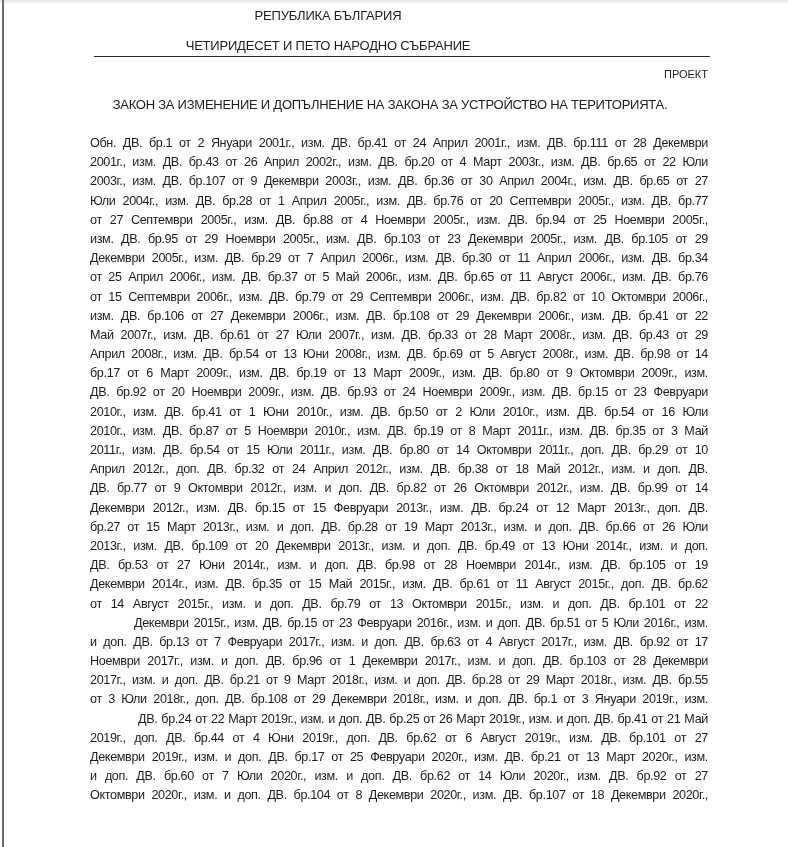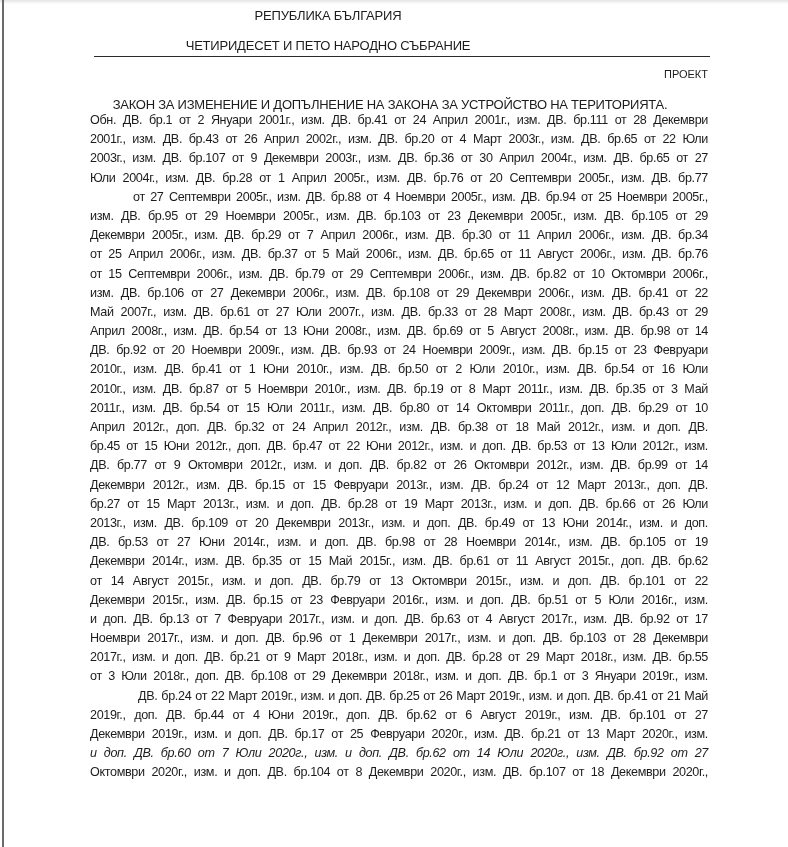--- a/index.html
+++ b/index.html
@@ -54,21 +54,21 @@
     position: absolute;
     top: 97px;
     left: 0; width: 780px;
     text-align: center;
     font-size: 13px;
     letter-spacing: -0.25px;
   }
   .body-text {
     position: absolute;
     left: 90px;
-    top: 111px;
+    top: 134px;
     width: 618px;
   }
   .body-line {
     height: 19.2px;
     line-height: 19.2px;
     font-size: 12.6px;
     white-space: nowrap;
     text-align: justify;
     text-align-last: justify;
     letter-spacing: -0.35px;
@@ -89,44 +89,44 @@
 
 <div id="project-label">ПРОЕКТ</div>
 
 <div id="law-title">ЗАКОН ЗА ИЗМЕНЕНИЕ И ДОПЪЛНЕНИЕ НА ЗАКОНА ЗА УСТРОЙСТВО НА ТЕРИТОРИЯТА.</div>
 
 <div class="body-text" id="body-text">
   <div class="body-line" style="white-space: nowrap;">Обн. ДВ. бр.1 от 2 Януари 2001г., изм. ДВ. бр.41 от 24 Април 2001г., изм. ДВ. бр.111 от 28 Декември</div>
   <div class="body-line" style="white-space: nowrap;">2001г., изм. ДВ. бр.43 от 26 Април 2002г., изм. ДВ. бр.20 от 4 Март 2003г., изм. ДВ. бр.65 от 22 Юли</div>
   <div class="body-line" style="white-space: nowrap;">2003г., изм. ДВ. бр.107 от 9 Декември 2003г., изм. ДВ. бр.36 от 30 Април 2004г., изм. ДВ. бр.65 от 27</div>
   <div class="body-line" style="white-space: nowrap;">Юли 2004г., изм. ДВ. бр.28 от 1 Април 2005г., изм. ДВ. бр.76 от 20 Септември 2005г., изм. ДВ. бр.77</div>
-  <div class="body-line" style="white-space: nowrap; margin-left: 43px;">от 27 Септември 2005г., изм. ДВ. бр.88 от 4 Ноември 2005г., изм. ДВ. бр.94 от 25 Ноември 2005г.,</div>
+  <div class="body-line" style="white-space: nowrap;">от 27 Септември 2005г., изм. ДВ. бр.88 от 4 Ноември 2005г., изм. ДВ. бр.94 от 25 Ноември 2005г.,</div>
   <div class="body-line" style="white-space: nowrap;">изм. ДВ. бр.95 от 29 Ноември 2005г., изм. ДВ. бр.103 от 23 Декември 2005г., изм. ДВ. бр.105 от 29</div>
   <div class="body-line" style="white-space: nowrap;">Декември 2005г., изм. ДВ. бр.29 от 7 Април 2006г., изм. ДВ. бр.30 от 11 Април 2006г., изм. ДВ. бр.34</div>
   <div class="body-line" style="white-space: nowrap;">от 25 Април 2006г., изм. ДВ. бр.37 от 5 Май 2006г., изм. ДВ. бр.65 от 11 Август 2006г., изм. ДВ. бр.76</div>
   <div class="body-line" style="white-space: nowrap;">от 15 Септември 2006г., изм. ДВ. бр.79 от 29 Септември 2006г., изм. ДВ. бр.82 от 10 Октомври 2006г.,</div>
   <div class="body-line" style="white-space: nowrap;">изм. ДВ. бр.106 от 27 Декември 2006г., изм. ДВ. бр.108 от 29 Декември 2006г., изм. ДВ. бр.41 от 22</div>
   <div class="body-line" style="white-space: nowrap;">Май 2007г., изм. ДВ. бр.61 от 27 Юли 2007г., изм. ДВ. бр.33 от 28 Март 2008г., изм. ДВ. бр.43 от 29</div>
   <div class="body-line" style="white-space: nowrap;">Април 2008г., изм. ДВ. бр.54 от 13 Юни 2008г., изм. ДВ. бр.69 от 5 Август 2008г., изм. ДВ. бр.98 от 14</div>
+  <div class="body-line" style="white-space: nowrap;">бр.17 от 6 Март 2009г., изм. ДВ. бр.19 от 13 Март 2009г., изм. ДВ. бр.80 от 9 Октомври 2009г., изм.</div>
   <div class="body-line" style="white-space: nowrap;">ДВ. бр.92 от 20 Ноември 2009г., изм. ДВ. бр.93 от 24 Ноември 2009г., изм. ДВ. бр.15 от 23 Февруари</div>
   <div class="body-line" style="white-space: nowrap;">2010г., изм. ДВ. бр.41 от 1 Юни 2010г., изм. ДВ. бр.50 от 2 Юли 2010г., изм. ДВ. бр.54 от 16 Юли</div>
   <div class="body-line" style="white-space: nowrap;">2010г., изм. ДВ. бр.87 от 5 Ноември 2010г., изм. ДВ. бр.19 от 8 Март 2011г., изм. ДВ. бр.35 от 3 Май</div>
   <div class="body-line" style="white-space: nowrap;">2011г., изм. ДВ. бр.54 от 15 Юли 2011г., изм. ДВ. бр.80 от 14 Октомври 2011г., доп. ДВ. бр.29 от 10</div>
   <div class="body-line" style="white-space: nowrap;">Април 2012г., доп. ДВ. бр.32 от 24 Април 2012г., изм. ДВ. бр.38 от 18 Май 2012г., изм. и доп. ДВ.</div>
-  <div class="body-line" style="white-space: nowrap;">бр.45 от 15 Юни 2012г., доп. ДВ. бр.47 от 22 Юни 2012г., изм. и доп. ДВ. бр.53 от 13 Юли 2012г., изм.</div>
   <div class="body-line" style="white-space: nowrap;">ДВ. бр.77 от 9 Октомври 2012г., изм. и доп. ДВ. бр.82 от 26 Октомври 2012г., изм. ДВ. бр.99 от 14</div>
   <div class="body-line" style="white-space: nowrap;">Декември 2012г., изм. ДВ. бр.15 от 15 Февруари 2013г., изм. ДВ. бр.24 от 12 Март 2013г., доп. ДВ.</div>
   <div class="body-line" style="white-space: nowrap;">бр.27 от 15 Март 2013г., изм. и доп. ДВ. бр.28 от 19 Март 2013г., изм. и доп. ДВ. бр.66 от 26 Юли</div>
   <div class="body-line" style="white-space: nowrap;">2013г., изм. ДВ. бр.109 от 20 Декември 2013г., изм. и доп. ДВ. бр.49 от 13 Юни 2014г., изм. и доп.</div>
   <div class="body-line" style="white-space: nowrap;">ДВ. бр.53 от 27 Юни 2014г., изм. и доп. ДВ. бр.98 от 28 Ноември 2014г., изм. ДВ. бр.105 от 19</div>
   <div class="body-line" style="white-space: nowrap;">Декември 2014г., изм. ДВ. бр.35 от 15 Май 2015г., изм. ДВ. бр.61 от 11 Август 2015г., доп. ДВ. бр.62</div>
   <div class="body-line" style="white-space: nowrap;">от 14 Август 2015г., изм. и доп. ДВ. бр.79 от 13 Октомври 2015г., изм. и доп. ДВ. бр.101 от 22</div>
-  <div class="body-line" style="white-space: nowrap;">Декември 2015г., изм. ДВ. бр.15 от 23 Февруари 2016г., изм. и доп. ДВ. бр.51 от 5 Юли 2016г., изм.</div>
+  <div class="body-line" style="white-space: nowrap; margin-left: 44px;">Декември 2015г., изм. ДВ. бр.15 от 23 Февруари 2016г., изм. и доп. ДВ. бр.51 от 5 Юли 2016г., изм.</div>
   <div class="body-line" style="white-space: nowrap;">и доп. ДВ. бр.13 от 7 Февруари 2017г., изм. и доп. ДВ. бр.63 от 4 Август 2017г., изм. ДВ. бр.92 от 17</div>
   <div class="body-line" style="white-space: nowrap;">Ноември 2017г., изм. и доп. ДВ. бр.96 от 1 Декември 2017г., изм. и доп. ДВ. бр.103 от 28 Декември</div>
   <div class="body-line" style="white-space: nowrap;">2017г., изм. и доп. ДВ. бр.21 от 9 Март 2018г., изм. и доп. ДВ. бр.28 от 29 Март 2018г., изм. ДВ. бр.55</div>
   <div class="body-line" style="white-space: nowrap;">от 3 Юли 2018г., доп. ДВ. бр.108 от 29 Декември 2018г., изм. и доп. ДВ. бр.1 от 3 Януари 2019г., изм.</div>
   <div class="body-line" style="white-space: nowrap; margin-left: 48px;">ДВ. бр.24 от 22 Март 2019г., изм. и доп. ДВ. бр.25 от 26 Март 2019г., изм. и доп. ДВ. бр.41 от 21 Май</div>
   <div class="body-line" style="white-space: nowrap;">2019г., доп. ДВ. бр.44 от 4 Юни 2019г., доп. ДВ. бр.62 от 6 Август 2019г., изм. ДВ. бр.101 от 27</div>
   <div class="body-line" style="white-space: nowrap;">Декември 2019г., изм. и доп. ДВ. бр.17 от 25 Февруари 2020г., изм. ДВ. бр.21 от 13 Март 2020г., изм.</div>
-  <div class="body-line" style="white-space: nowrap; font-style: italic;">и доп. ДВ. бр.60 от 7 Юли 2020г., изм. и доп. ДВ. бр.62 от 14 Юли 2020г., изм. ДВ. бр.92 от 27</div>
+  <div class="body-line" style="white-space: nowrap;">и доп. ДВ. бр.60 от 7 Юли 2020г., изм. и доп. ДВ. бр.62 от 14 Юли 2020г., изм. ДВ. бр.92 от 27</div>
   <div class="body-line last" style="white-space: nowrap;">Октомври 2020г., изм. и доп. ДВ. бр.104 от 8 Декември 2020г., изм. ДВ. бр.107 от 18 Декември 2020г.,</div>
 </div>
 
 </body></html>

